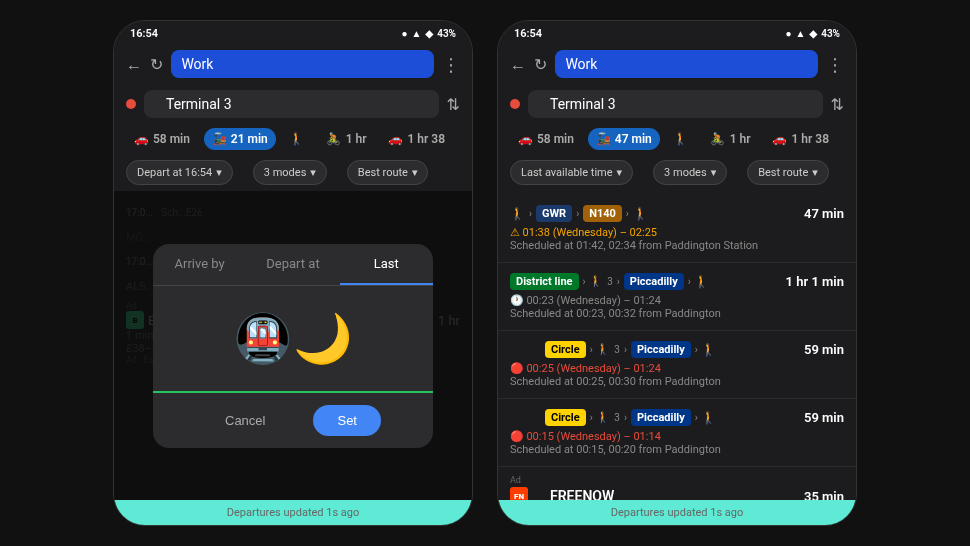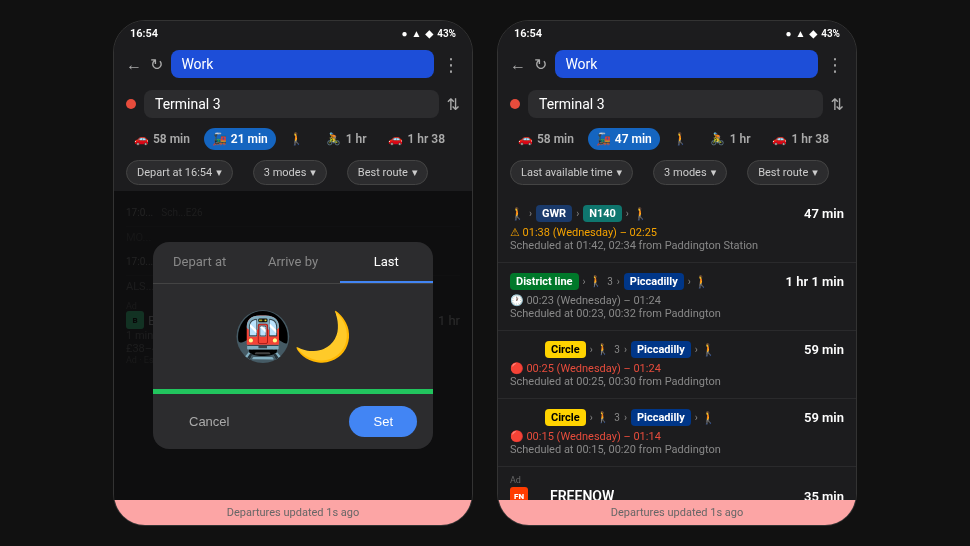--- a/index.html
+++ b/index.html
@@ -85,21 +85,21 @@
       width: 10px;
       height: 10px;
       border-radius: 50%;
       background: #e74c3c;
       flex-shrink: 0;
     }
     .origin-box {
       flex: 1;
       background: #2c2c2e;
       border-radius: 8px;
-      padding: 6px 11px;
+      padding: 6px 22px;
       color: #fff;
       font-size: 14px;
     }
     .swap-icon {
       color: #aaa;
       font-size: 16px;
     }
     .transport-tabs {
       display: flex;
       padding: 4px 12px;
@@ -189,22 +189,22 @@
     }
     .dialog-text {
       font-size: 13px;
       color: #ccc;
       text-align: center;
     }
     .dialog-actions {
       display: flex;
       padding: 12px 16px;
       gap: 28px;
-      justify-content: space-between;
-      border-top: 5px solid #22c55e;
+      justify-content: center;
+      border-top: 2px solid #22c55e;
     }
     .btn-cancel {
       padding: 8px 20px;
       border-radius: 20px;
       border: none;
       background: transparent;
       color: #aaa;
       font-size: 13px;
       cursor: pointer;
     }
@@ -241,21 +241,21 @@
       flex-wrap: wrap;
     }
     .badge {
       padding: 2px 6px;
       border-radius: 4px;
       font-size: 11px;
       font-weight: 700;
       color: #fff;
     }
     .badge-gwr { background: #1a3a6b; }
-    .badge-n140 { background: #0f766e; }
+    .badge-n140 { background: #a16207; }
     .badge-district { background: #00782a; }
     .badge-piccadilly { background: #003688; }
     .badge-circle { background: #ffd300; color: #000; margin-left: 35px; }
     .route-time {
       font-size: 13px;
       color: #fff;
       font-weight: 600;
       white-space: nowrap;
     }
     .route-detail {
@@ -325,21 +325,21 @@
       border-bottom: 1px solid #2a2a2c;
       gap: 8px;
       font-size: 12px;
       color: #bbb;
     }
     .bottom-bar {
       padding: 6px 12px;
       text-align: center;
       font-size: 11px;
       color: #666;
-      background: #fca5a5;
+      background: #5eead4;
     }
     .small-icon { font-size: 11px; }
   </style>
 </head>
 <body>
 
 <div class="phones-container">
   <div class="phone">
 
     <div class="status-bar">
@@ -431,24 +431,24 @@
           <div style="font-size:11px; color:#666;">£38–42</div>
           <div style="font-size:9px; color:#555;">Ad · Estimate for Electric</div>
         </div>
       </div>
 
       <div class="dialog-overlay">
         <div class="dialog">
 
           <div class="dialog-tabs">
             <div class="dialog-tab">
+              <span>Arrive by</span>
+            </div>
+            <div class="dialog-tab">
               <span>Depart at</span>
-            </div>
-            <div class="dialog-tab">
-              <span>Arrive by</span>
             </div>
             <div class="dialog-tab active">
               <span>Last</span>
             </div>
           </div>
 
           <div class="dialog-content">
             <div class="dialog-icon">🚇🌙</div>
           </div>
 

